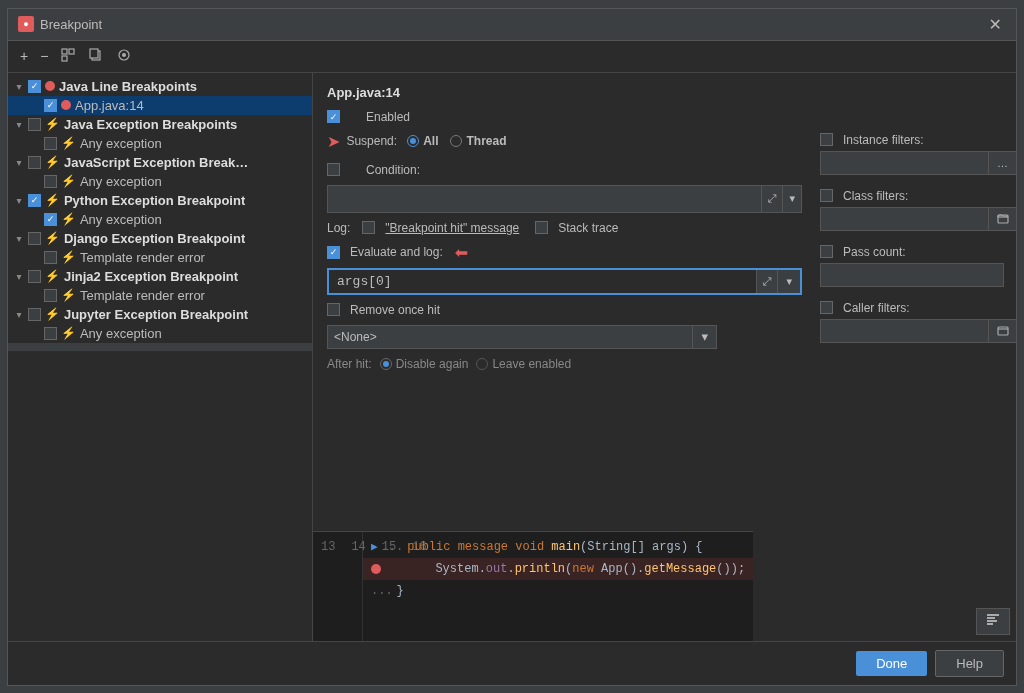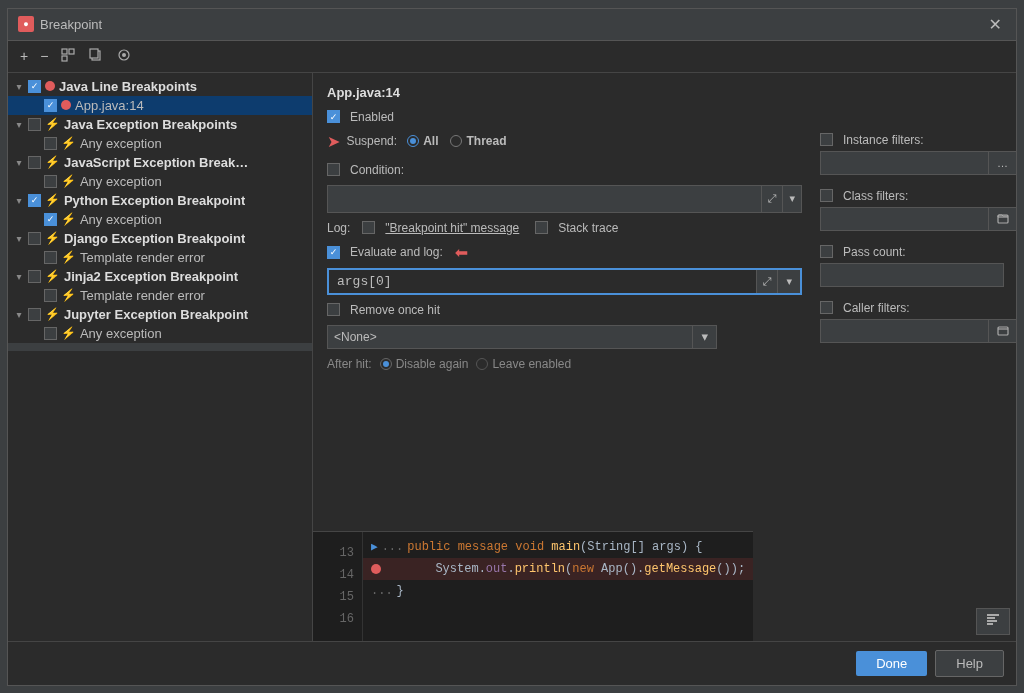--- a/index.html
+++ b/index.html
@@ -159,21 +159,21 @@
       margin-bottom: 10px;
     }
     .form-row {
       display: flex;
       align-items: center;
       margin-bottom: 8px;
     }
     .form-row label {
       display: flex;
       align-items: center;
-      gap: 6px;
+      gap: 22px;
       color: #bbbbbb;
       font-size: 12px;
     }
     .checkbox-label {
       display: flex;
       align-items: center;
       gap: 6px;
       color: #bbbbbb;
       font-size: 12px;
       cursor: pointer;
@@ -365,23 +365,22 @@
       border-top: 1px solid #454545;
       height: 110px;
       display: flex;
       overflow: hidden;
     }
     .code-gutter {
       width: 50px;
       background: #1e1e1e;
       padding: 4px 0;
       display: flex;
-      flex-direction: column;
+      flex-direction: row;
       border-right: 1px solid #333;
-      justify-content: center;
     }
     .code-line-num {
       font-size: 12px;
       color: #666;
       padding: 1px 8px;
       text-align: right;
       font-family: 'Courier New', monospace;
       height: 22px;
       display: flex;
       align-items: center;

